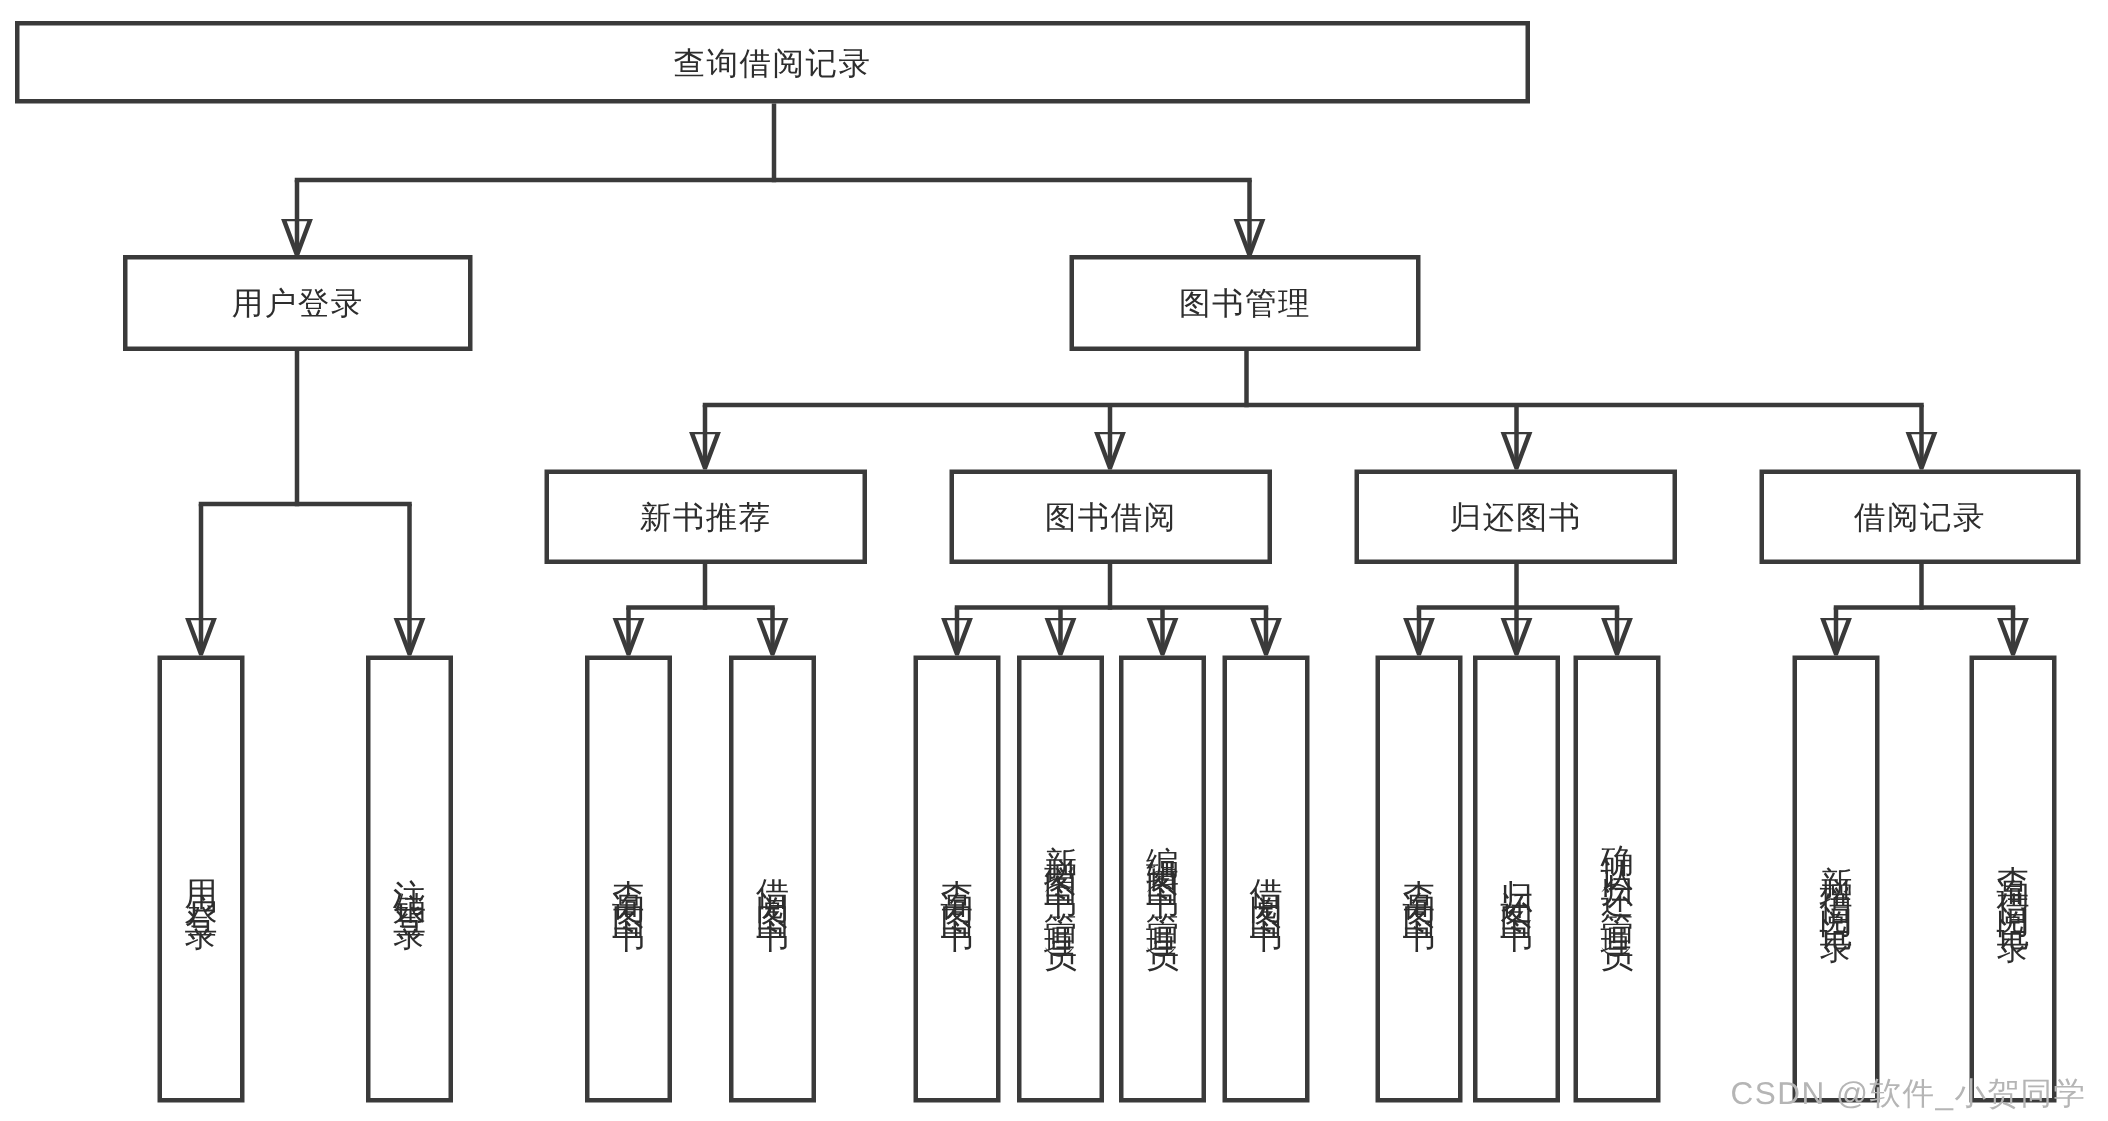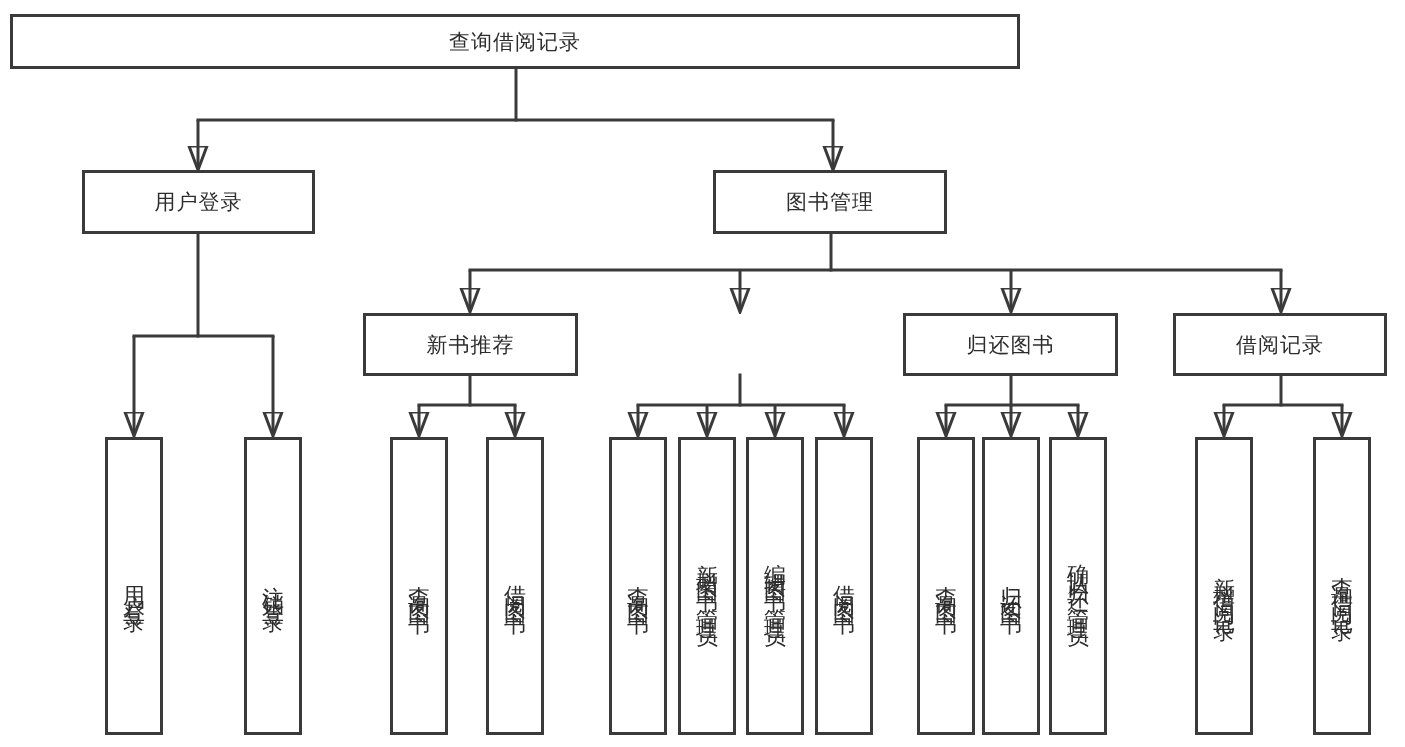--- a/index.html
+++ b/index.html
@@ -105,20 +105,21 @@
     <path d="M1224,405 V435" marker-end="url(#arrow)"></path>
     <path d="M1342,405 V435" marker-end="url(#arrow)"></path>
   </svg>
 
   <div class="node" style="left:10px; top:14px; width:1010px; height:55px;">查询借阅记录</div>
 
   <div class="node" style="left:82px; top:170px; width:233px; height:64px;">用户登录</div>
   <div class="node" style="left:713px; top:170px; width:234px; height:64px;">图书管理</div>
 
   <div class="node" style="left:363px; top:313px; width:215px; height:63px;">新书推荐</div>
+  <div class="node" style="left:633px; top:313px; width:215px; height:63px;">图书借阅</div>
   <div class="node" style="left:903px; top:313px; width:215px; height:63px;">归还图书</div>
   <div class="node" style="left:1173px; top:313px; width:214px; height:63px;">借阅记录</div>
 
   <div class="node leaf" style="left:105px; top:437px; width:58px; height:298px;">用户登录</div>
   <div class="node leaf" style="left:244px; top:437px; width:58px; height:298px;">注销登录</div>
 
   <div class="node leaf" style="left:390px; top:437px; width:58px; height:298px;">查询图书</div>
   <div class="node leaf" style="left:486px; top:437px; width:58px; height:298px;">借阅图书</div>
 
   <div class="node leaf" style="left:609px; top:437px; width:58px; height:298px;">查询图书</div>
@@ -126,13 +127,14 @@
   <div class="node leaf" style="left:746px; top:437px; width:58px; height:298px;">编辑图书（管理员）</div>
   <div class="node leaf" style="left:815px; top:437px; width:58px; height:298px;">借阅图书</div>
 
   <div class="node leaf" style="left:917px; top:437px; width:58px; height:298px;">查询图书</div>
   <div class="node leaf" style="left:982px; top:437px; width:58px; height:298px;">归还图书</div>
   <div class="node leaf" style="left:1049px; top:437px; width:58px; height:298px;">确认归还（管理员）</div>
 
   <div class="node leaf" style="left:1195px; top:437px; width:58px; height:298px;">新增借阅记录</div>
   <div class="node leaf" style="left:1313px; top:437px; width:58px; height:298px;">查询借阅记录</div>
 
+  <div class="watermark">CSDN @软件_小贺同学</div>
 </div>
 
 </body></html>

